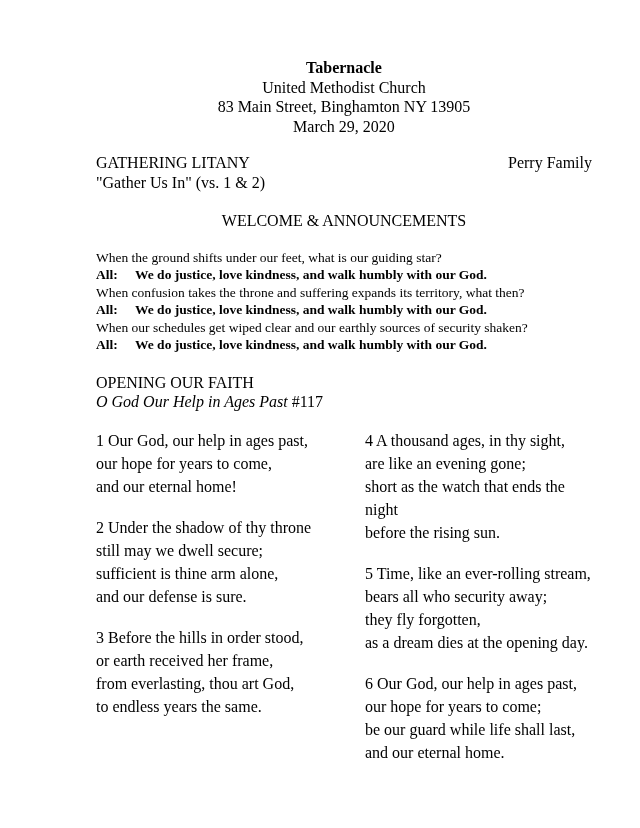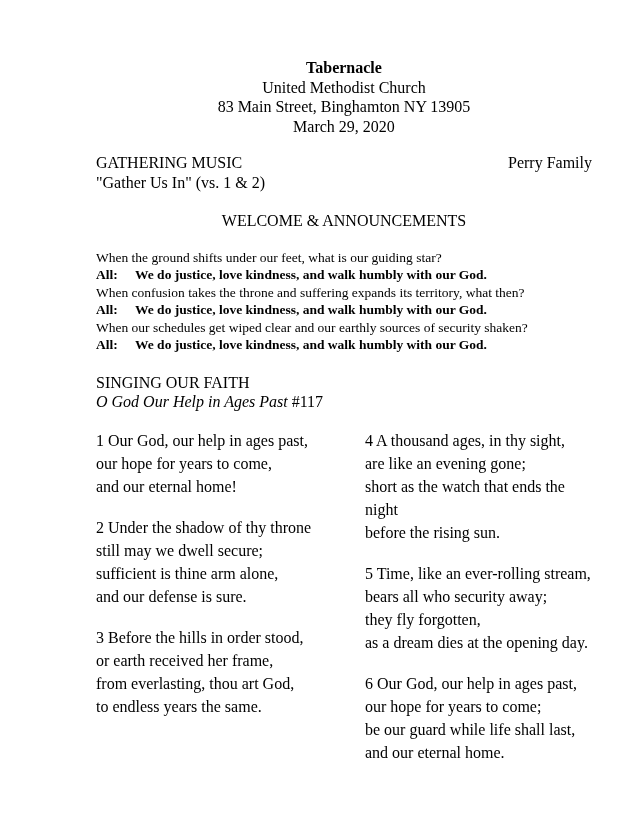--- a/index.html
+++ b/index.html
@@ -87,21 +87,21 @@
 
   <div class="doc-header">
     <div class="title">Tabernacle</div>
     <div>United Methodist Church</div>
     <div>83 Main Street, Binghamton NY 13905</div>
     <div>March 29, 2020</div>
   </div>
 
   <div class="gathering-block">
     <div class="gathering-row body-line">
-      <span>GATHERING MUSIC</span>
+      <span>GATHERING LITANY</span>
       <span>Perry Family</span>
     </div>
     <div class="body-line">"Gather Us In" (vs. 1 &amp; 2)</div>
   </div>
 
   <div class="welcome-block">
     <div class="body-line">WELCOME &amp; ANNOUNCEMENTS</div>
   </div>
 
   <div class="litany-block">
@@ -109,21 +109,21 @@
         <div class="litany-line">When the ground shifts under our feet, what is our guiding star?</div>
         <div class="litany-line all"><span class="all-label">All:</span><span>We do justice, love kindness, and walk humbly with our God.</span></div>
         <div class="litany-line">When confusion takes the throne and suffering expands its territory, what then?</div>
         <div class="litany-line all"><span class="all-label">All:</span><span>We do justice, love kindness, and walk humbly with our God.</span></div>
         <div class="litany-line">When our schedules get wiped clear and our earthly sources of security shaken?</div>
         <div class="litany-line all"><span class="all-label">All:</span><span>We do justice, love kindness, and walk humbly with our God.</span></div>
       </div>
   </div>
 
   <div class="singing-block">
-    <div class="body-line">SINGING OUR FAITH</div>
+    <div class="body-line">OPENING OUR FAITH</div>
     <div class="body-line hymn-title-line">
       <span class="hymn-title">O God Our Help in Ages Past</span>
       <span>#117</span>
     </div>
   </div>
 
   <div class="hymn-grid">
     <div id="hymn-col-0">
         <div class="verse">
           <div class="verse-line">1 Our God, our help in ages past,</div>

